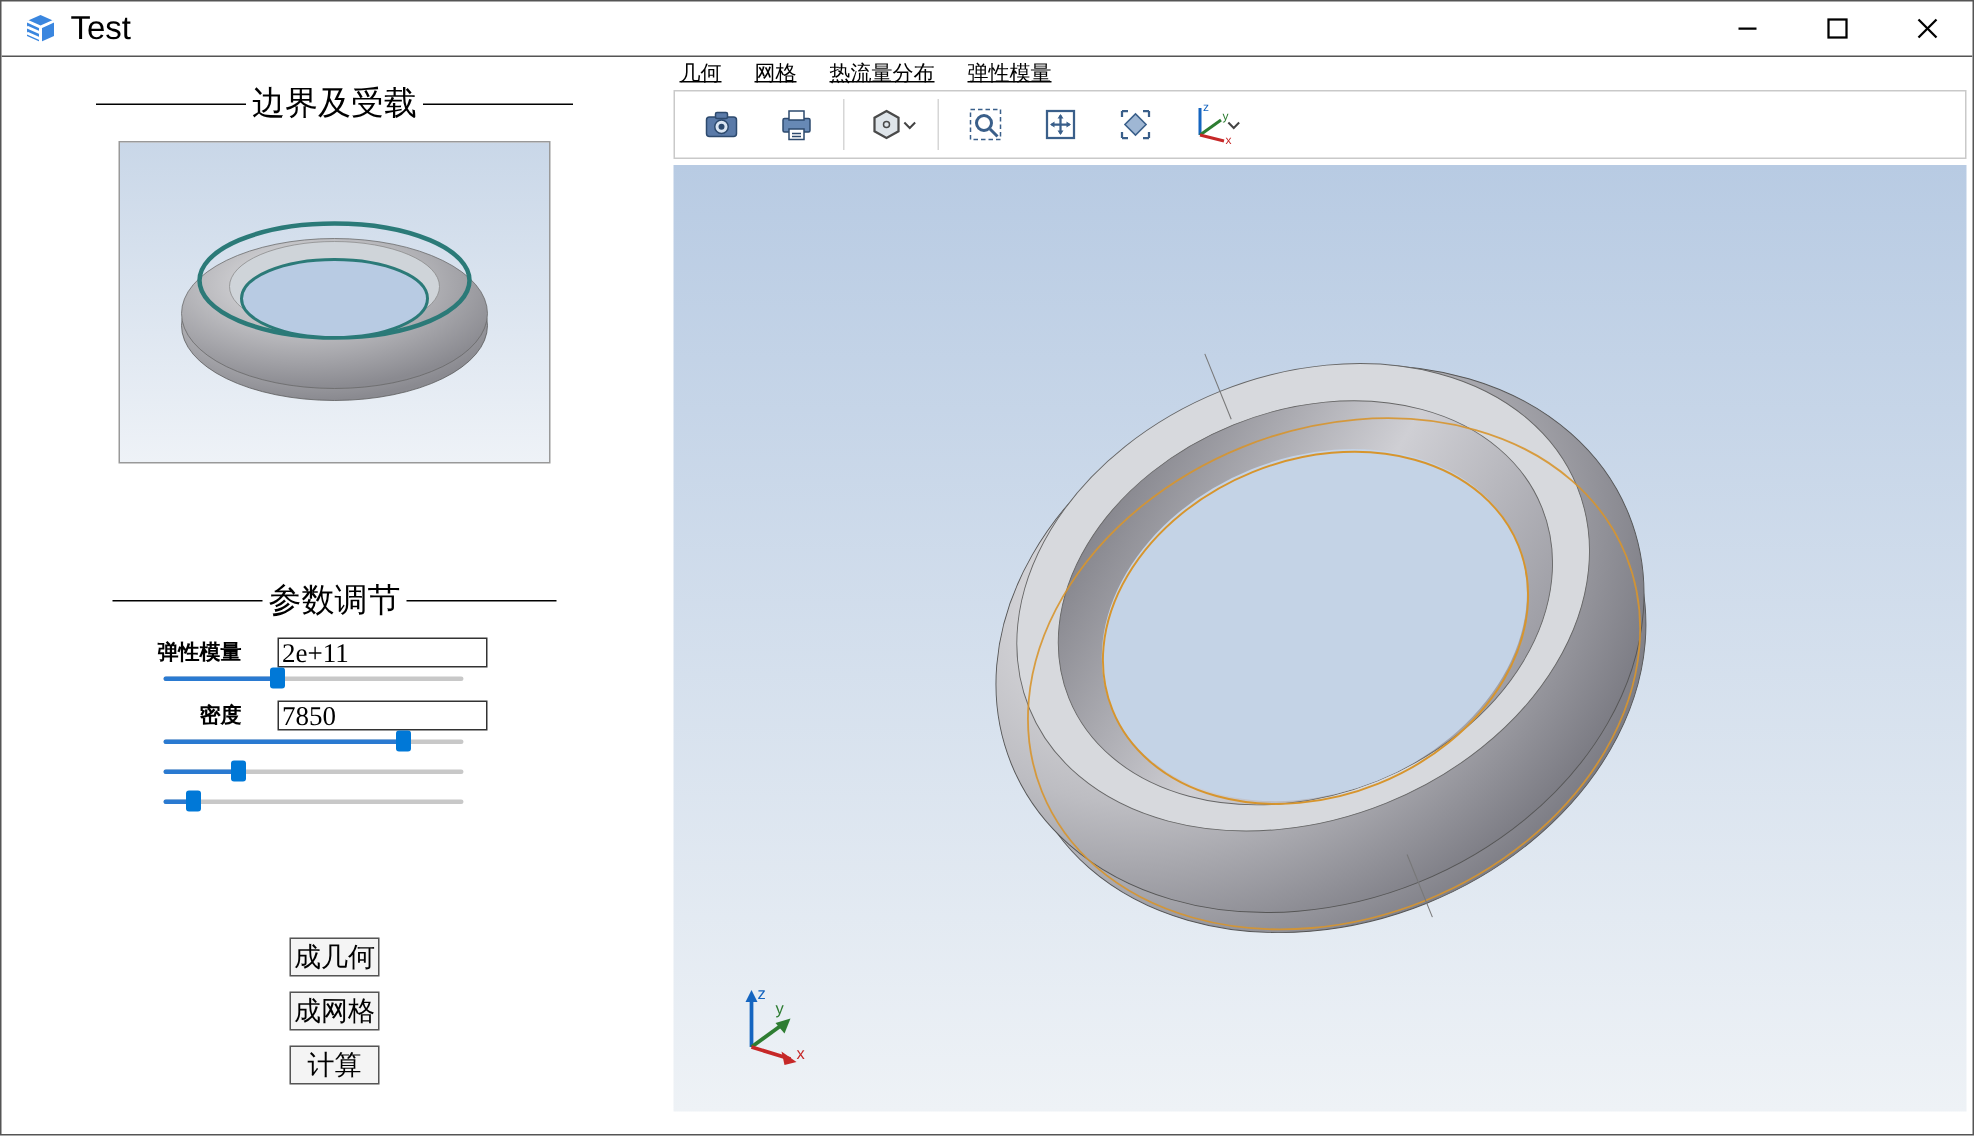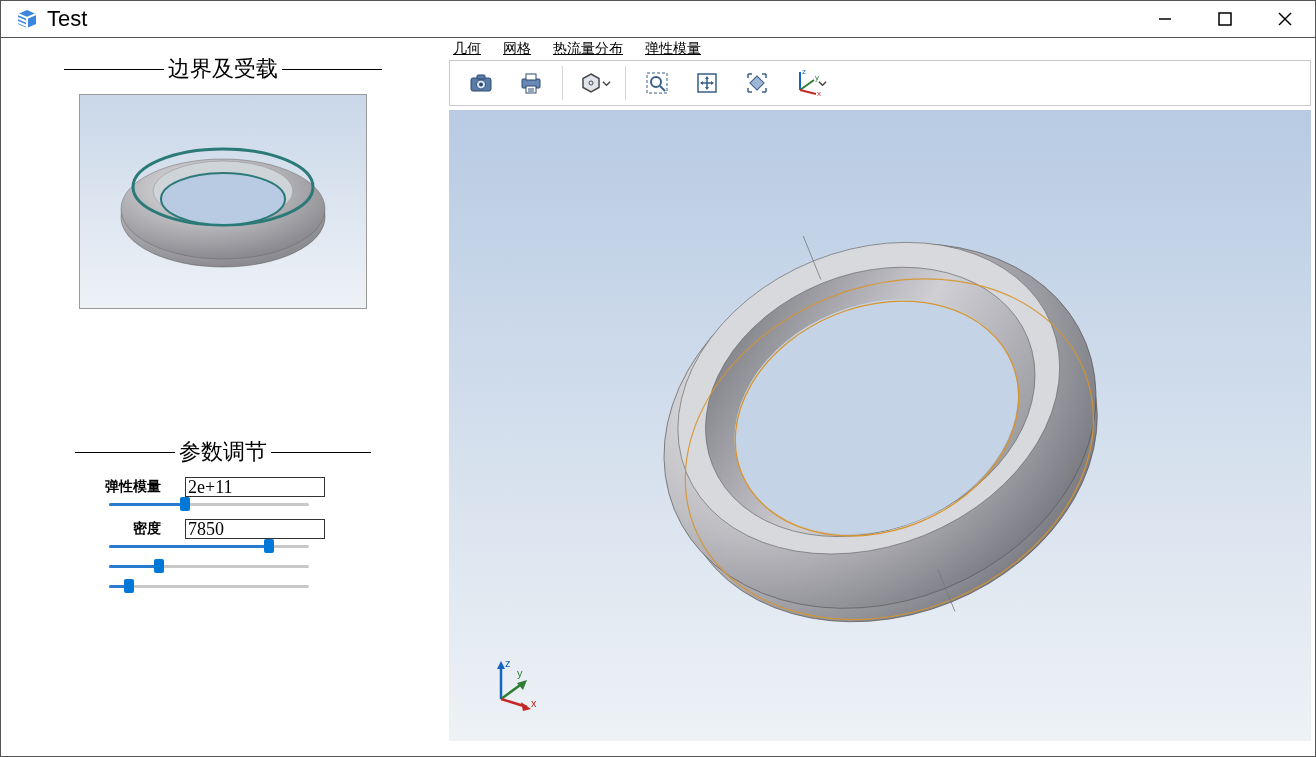--- a/index.html
+++ b/index.html
@@ -160,20 +160,25 @@
       <div class="slider-row">
           <div class="slider">
             <div class="track"></div>
             <div class="fill" style="width:10%"></div>
             <div class="thumb" style="left:10%"></div>
           </div>
         </div>
     </div>
 
     <div class="group">
+      <div class="solve-buttons">
+        <button>成几何</button>
+        <button>成网格</button>
+        <button>计算</button>
+      </div>
     </div>
   </div>
 
   <div class="viewport-area">
     <div class="view-tabs">
       <span class="tab">几何</span>
       <span class="tab">网格</span>
       <span class="tab">热流量分布</span>
       <span class="tab">弹性模量</span>
     </div>

